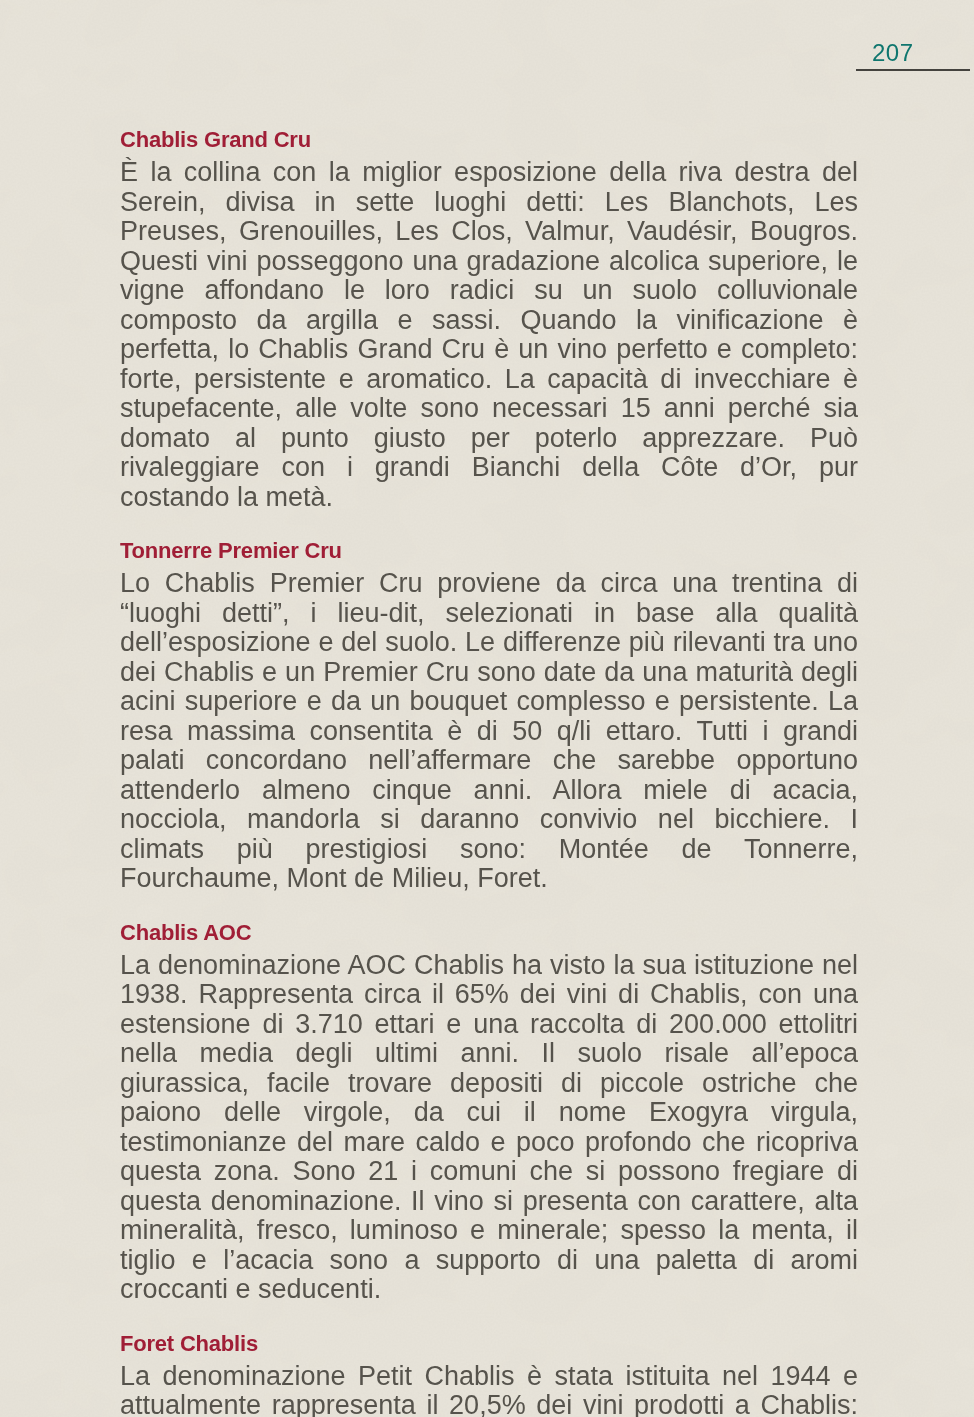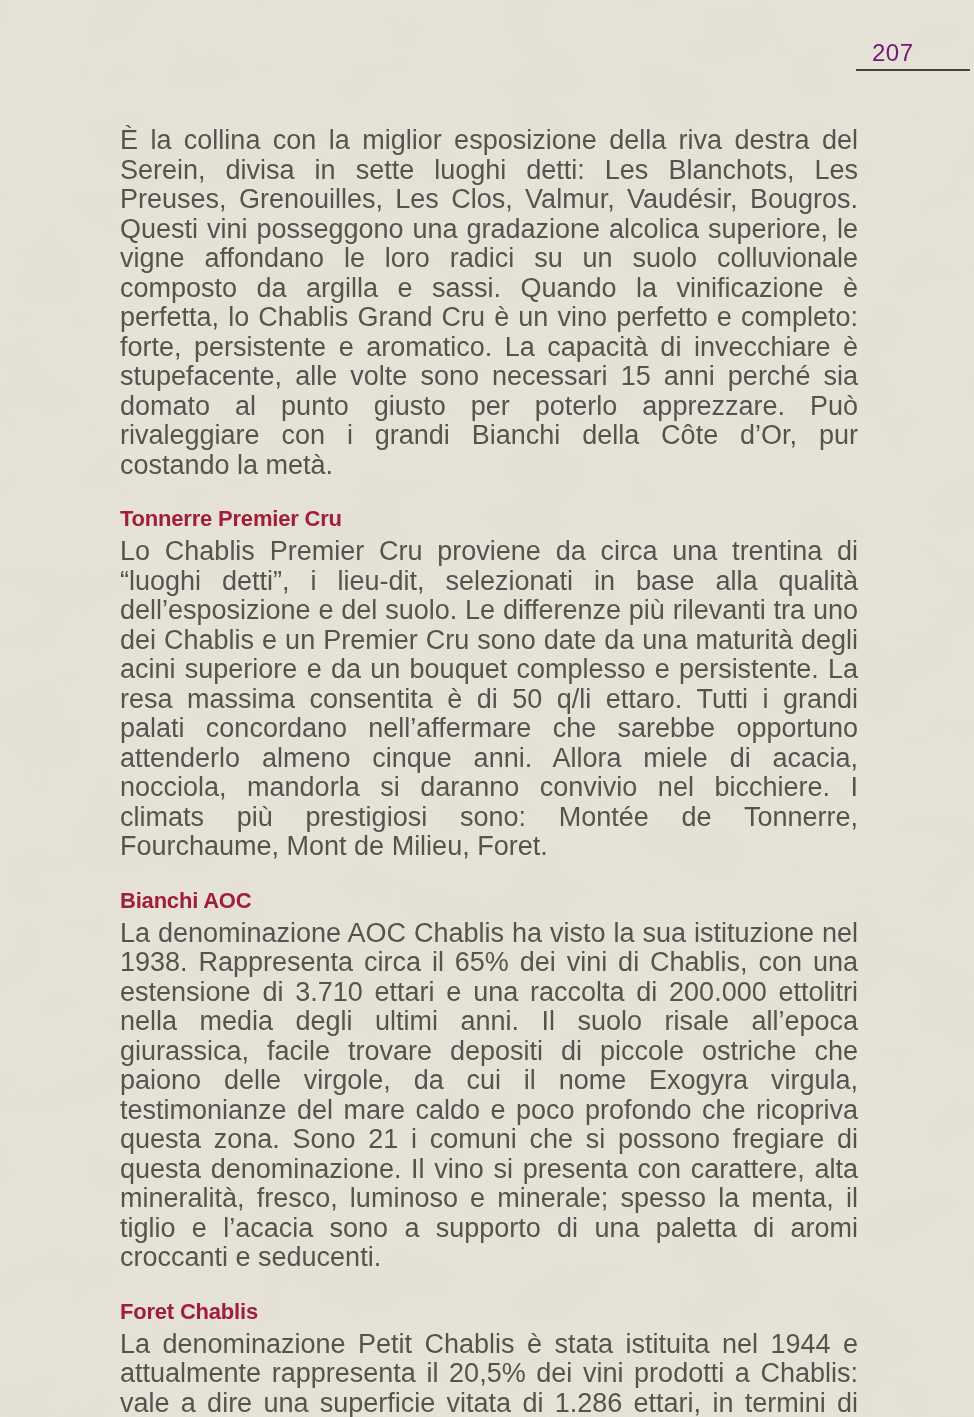--- a/index.html
+++ b/index.html
@@ -33,21 +33,21 @@
     width: 114px;
     border-bottom: 2px solid #44423e;
     padding-bottom: 3px;
     text-align: left;
   }
   .folio-num {
     display: inline-block;
     padding-left: 16px;
     font-size: 24px;
     line-height: 26px;
-    color: #701a75;
+    color: #0f766e;
     letter-spacing: 0.5px;
   }
   .content {
     position: absolute;
     top: 126px;
     left: 120px;
     width: 738px;
   }
   .sec {
     margin: 0 0 25px 0;
@@ -87,30 +87,31 @@
     <rect width="974" height="1417" filter="url(#grain-fine)"></rect>
   </svg>
 
   <div class="folio">
     <span class="folio-num">207</span>
   </div>
 
   <div class="content">
 
     <section class="sec">
+      <h2 class="sec-heading">Chablis Grand Cru</h2>
       <p class="sec-body">È la collina con la miglior esposizione della riva destra del Serein, divisa in sette luoghi detti: Les Blanchots, Les Preuses, Grenouilles, Les Clos, Valmur, Vaudésir, Bougros. Questi vini posseggono una gradazione alcolica superiore, le vigne affondano le loro radici su un suolo colluvionale composto da argilla e sassi. Quando la vinificazione è perfetta, lo Chablis Grand Cru è un vino perfetto e completo: forte, persistente e aromatico. La capacità di invecchiare è stupefacente, alle volte sono necessari 15 anni perché sia domato al punto giusto per poterlo apprezzare. Può rivaleggiare con i grandi Bianchi della Côte d’Or, pur costando la metà.</p>
     </section>
 
     <section class="sec">
       <h2 class="sec-heading">Tonnerre Premier Cru</h2>
       <p class="sec-body">Lo Chablis Premier Cru proviene da circa una trentina di “luoghi detti”, i lieu-dit, selezionati in base alla qualità dell’esposizione e del suolo. Le differenze più rilevanti tra uno dei Chablis e un Premier Cru sono date da una maturità degli acini superiore e da un bouquet complesso e persistente. La resa massima consentita è di 50 q/li ettaro. Tutti i grandi palati concordano nell’affermare che sarebbe opportuno attenderlo almeno cinque anni. Allora miele di acacia, nocciola, mandorla si daranno convivio nel bicchiere. I climats più prestigiosi sono: Montée de Tonnerre, Fourchaume, Mont de Milieu, Foret.</p>
     </section>
 
     <section class="sec">
-      <h2 class="sec-heading">Bianchi AOC</h2>
+      <h2 class="sec-heading">Chablis AOC</h2>
       <p class="sec-body">La denominazione AOC Chablis ha visto la sua istituzione nel 1938. Rappresenta circa il 65% dei vini di Chablis, con una estensione di 3.710 ettari e una raccolta di 200.000 ettolitri nella media degli ultimi anni. Il suolo risale all’epoca giurassica, facile trovare depositi di piccole ostriche che paiono delle virgole, da cui il nome Exogyra virgula, testimonianze del mare caldo e poco profondo che ricopriva questa zona. Sono 21 i comuni che si possono fregiare di questa denominazione. Il vino si presenta con carattere, alta mineralità, fresco, luminoso e minerale; spesso la menta, il tiglio e l’acacia sono a supporto di una paletta di aromi croccanti e seducenti.</p>
     </section>
 
     <section class="sec">
       <h2 class="sec-heading">Foret Chablis</h2>
       <p class="sec-body">La denominazione Petit Chablis è stata istituita nel 1944 e attualmente rappresenta il 20,5% dei vini prodotti a Chablis: vale a dire una superficie vitata di 1.286 ettari, in termini di ettolitri sono circa 61.170. L’area si sviluppa su entrambi i lati della valle solcata dal fiume Serein, il suolo risale all’epoca titoniana (152/145 milioni di anni fa, la parte alta dell’epoca giurassica divisa in tre settori). Le viti sono quindi impiantate in un suolo più giovane rispetto agli Chablis AOC, Premier e Grand Cru. Gli impianti sono posti tra i 230/280 metri, l’orientamento è diseguale e spesso sulla parte alta della collina. Il nome non tragga tuttavia in inganno, alcuni produttori vinificano eccellenti bottiglie in questa denominazione.</p>
     </section>
 
   </div>
 </div>

